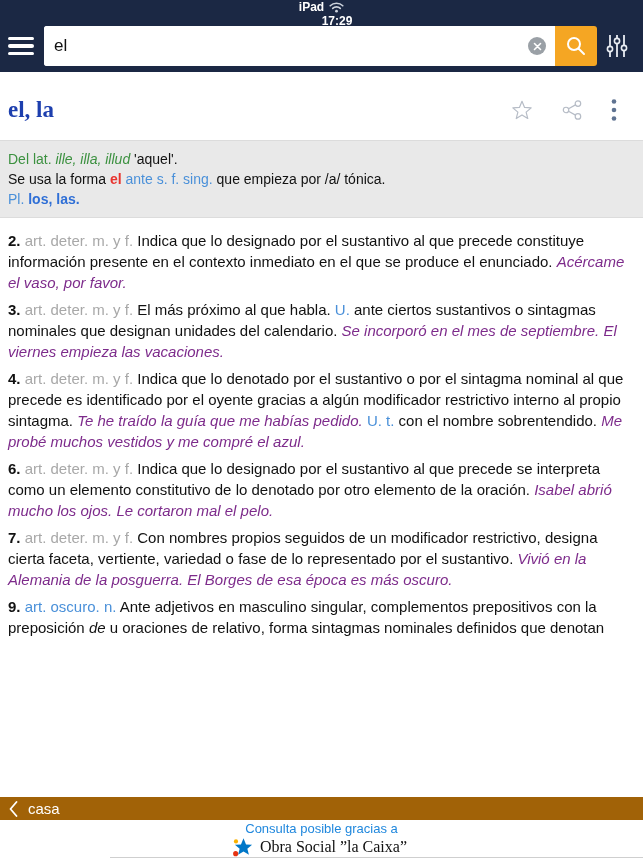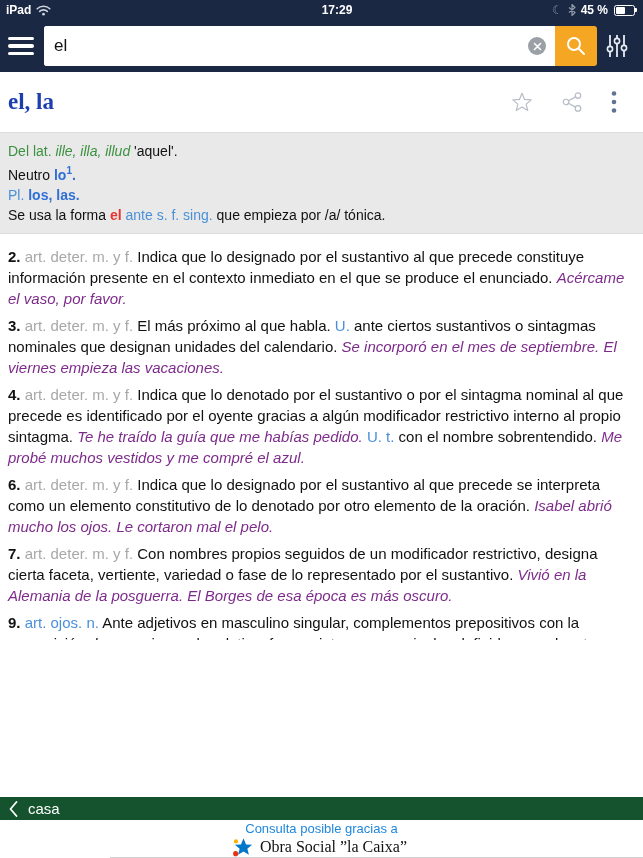--- a/index.html
+++ b/index.html
@@ -7,21 +7,21 @@
   body {
     position: relative;
     font-family: "Liberation Sans", sans-serif;
     background: #fff;
     color: #111;
   }
   
   .status-bar {
     height: 20px; background: #1b2844; color: #fff;
     display: flex; align-items: center; padding: 0 6px;
-    font-size: 12px; font-weight: 700;
+    font-size: 12px; font-weight: 700; flex-direction: column;
   }
   .status-left, .status-right { flex: 1; display: flex; align-items: center; gap: 5px; }
   .status-right { justify-content: flex-end; }
   .status-center { flex: 0 0 auto; margin-left: 31px; }
   .moon-glyph { color: #8e98a8; font-size: 12px; font-weight: 400; line-height: 1; }
   .batt { width: 21px; height: 11px; border: 1px solid #fff; border-radius: 2.5px; position: relative; margin: 0 2px 0 1px; }
   .batt-fill { position: absolute; left: 1px; top: 1px; bottom: 1px; width: 45%; background: #fff; border-radius: 1px; }
   .batt-cap { position: absolute; right: -3px; top: 2.5px; width: 2px; height: 4px; background: #fff; border-radius: 0 1px 1px 0; }
   
   .search-bar {
@@ -40,21 +40,21 @@
     position: absolute; right: 9px; top: 11px; width: 18px; height: 18px;
     border-radius: 50%; background: #9aa0a6; color: #fff;
     display: flex; align-items: center; justify-content: center; cursor: pointer;
   }
   .search-btn {
     width: 42px; height: 40px; background: #f5a623; border-radius: 0 3px 3px 0;
     display: flex; align-items: center; justify-content: center; cursor: pointer;
   }
   .filter-btn { width: 36px; height: 40px; display: flex; align-items: center; justify-content: center; cursor: pointer; margin-left: 2px; }
   
-  .content { position: absolute; top: 72px; left: 0; width: 643px; height: 568px; overflow: hidden; background: #fff; }
+  .content { position: absolute; top: 80px; left: 0; width: 643px; height: 568px; overflow: hidden; background: #fff; }
   .entry-header { display: flex; justify-content: space-between; align-items: center; padding: 17px 8px 0 8px; }
   .headword { font-family: "Liberation Serif", serif; font-weight: 700; font-size: 23px; color: #1d3fae; }
   .entry-actions { display: flex; align-items: center; gap: 28px; padding-right: 18px; }
   .entry-actions > span { cursor: pointer; display: flex; }
   .ety-box { margin-top: 17px; background: #e9e9e9; border-top: 1px solid #dcdcdc; border-bottom: 1px solid #dcdcdc; padding: 8px 8px; font-size: 14px; }
   .ety-line { line-height: 20px; }
   .defs { padding: 12px 8px 0 8px; }
   .def { font-size: 15px; line-height: 21px; margin-bottom: 6px; }
   
   .seg-b      { font-weight: 700; color: #111; }
@@ -65,21 +65,21 @@
   .seg-link   { color: #4a90d9; }
   .seg-it     { font-style: italic; color: #111; }
   .seg-sup    { color: #2f6fd6; font-weight: 700; font-size: 10px; vertical-align: super; }
   .seg-grn    { color: #3c9140; }
   .seg-grn_it { color: #3c9140; font-style: italic; }
   .seg-blue_b { color: #2f6fd6; font-weight: 700; }
   .seg-red_b  { color: #e8332e; font-weight: 700; }
   
   .back-bar {
     position: absolute; top: 797px; left: 0; width: 643px; height: 23px;
-    background: #14532d; color: #fff; display: flex; align-items: center;
+    background: #a16207; color: #fff; display: flex; align-items: center;
     padding: 0 9px; font-size: 15px; z-index: 5; cursor: pointer;
   }
   .back-bar svg { margin-right: 10px; }
   
   .footer { position: absolute; top: 820px; left: 0; width: 643px; height: 38px; background: #fff; text-align: center; }
   .credit { color: #1f87dd; font-size: 13px; line-height: 15px; margin-top: 1px; }
   .sponsor { display: inline-flex; align-items: flex-end; gap: 3px; cursor: pointer; margin-top: 0px; }
   .sponsor-text {
     font-family: "Liberation Serif", serif; font-size: 16px; color: #111;
     border-bottom: 1px solid #9a9a9a; padding: 0 3px 1px 3px; line-height: 18px;
@@ -174,32 +174,31 @@
           <circle cx="3" cy="3.5" r="2.3" fill="#5f7391"></circle>
           <circle cx="3" cy="12" r="2.3" fill="#5f7391"></circle>
           <circle cx="3" cy="20.5" r="2.3" fill="#5f7391"></circle>
         </svg>
       </span>
     </span>
   </div>
 
   <div class="ety-box">
       <div class="ety-line"><span class="seg-grn">Del lat. </span><span class="seg-grn_it">ille, illa, illud</span><span class="seg-t"> 'aquel'.</span></div>
-      <div class="ety-line"><span class="seg-t">Neutro </span><span class="seg-blue_b">lo</span><span class="seg-sup">1</span><span class="seg-blue_b">.</span></div>
+      <div class="ety-line"><span class="seg-t">Se usa la forma </span><span class="seg-red_b">el</span><span class="seg-t"> </span><span class="seg-link">ante s. f. sing.</span><span class="seg-t"> que empieza por /a/ tónica.</span></div>
       <div class="ety-line"><span class="seg-link">Pl. </span><span class="seg-blue_b">los, las.</span></div>
-      <div class="ety-line"><span class="seg-t">Se usa la forma </span><span class="seg-red_b">el</span><span class="seg-t"> </span><span class="seg-link">ante s. f. sing.</span><span class="seg-t"> que empieza por /a/ tónica.</span></div>
     </div>
 
   <div class="defs">
       <div class="def"><span class="seg-b">2. </span><span class="seg-lbl">art. deter. m. y f. </span><span class="seg-t">Indica que lo designado por el sustantivo al que precede constituye información presente en el contexto inmediato en el que se produce el enunciado. </span><span class="seg-ex">Acércame el vaso, por favor.</span></div>
       <div class="def"><span class="seg-b">3. </span><span class="seg-lbl">art. deter. m. y f. </span><span class="seg-t">El más próximo al que habla. </span><span class="seg-link">U.</span><span class="seg-t"> ante ciertos sustantivos o sintagmas nominales que designan unidades del calendario. </span><span class="seg-ex">Se incorporó en el mes de septiembre. El viernes empieza las vacaciones.</span></div>
       <div class="def"><span class="seg-b">4. </span><span class="seg-lbl">art. deter. m. y f. </span><span class="seg-t">Indica que lo denotado por el sustantivo o por el sintagma nominal al que precede es identificado por el oyente gracias a algún modificador restrictivo interno al propio sintagma. </span><span class="seg-ex">Te he traído la guía que me habías pedido.</span><span class="seg-t"> </span><span class="seg-link">U. t.</span><span class="seg-t"> con el nombre sobrentendido. </span><span class="seg-ex">Me probé muchos vestidos y me compré el azul.</span></div>
       <div class="def"><span class="seg-b">6. </span><span class="seg-lbl">art. deter. m. y f. </span><span class="seg-t">Indica que lo designado por el sustantivo al que precede se interpreta como un elemento constitutivo de lo denotado por otro elemento de la oración. </span><span class="seg-ex">Isabel abrió mucho los ojos. Le cortaron mal el pelo.</span></div>
       <div class="def"><span class="seg-b">7. </span><span class="seg-lbl">art. deter. m. y f. </span><span class="seg-t">Con nombres propios seguidos de un modificador restrictivo, designa cierta faceta, vertiente, variedad o fase de lo representado por el sustantivo. </span><span class="seg-ex">Vivió en la Alemania de la posguerra. El Borges de esa época es más oscuro.</span></div>
-      <div class="def"><span class="seg-b">9. </span><span class="seg-lbl_blue">art. ojos. n. </span><span class="seg-t">Ante adjetivos en masculino singular, complementos prepositivos con la preposición </span><span class="seg-it">de</span><span class="seg-t"> u oraciones de relativo, forma sintagmas nominales definidos que denotan</span></div>
+      <div class="def"><span class="seg-b">9. </span><span class="seg-lbl_blue">art. oscuro. n. </span><span class="seg-t">Ante adjetivos en masculino singular, complementos prepositivos con la preposición </span><span class="seg-it">de</span><span class="seg-t"> u oraciones de relativo, forma sintagmas nominales definidos que denotan</span></div>
     </div>
 </div>
 
 <div class="back-bar">
   <svg width="9" height="16" viewBox="0 0 9 16">
     <path d="M7.5 1 L1.5 8 L7.5 15" fill="none" stroke="#fff" stroke-width="1.8" stroke-linecap="round" stroke-linejoin="round"></path>
   </svg>
   <span>casa</span>
 </div>
 

